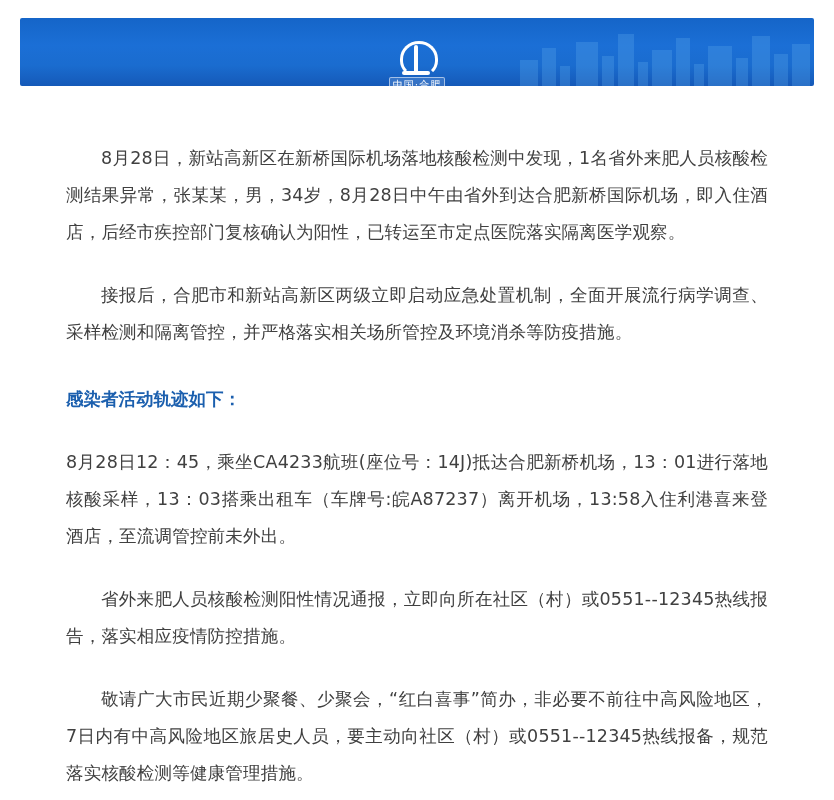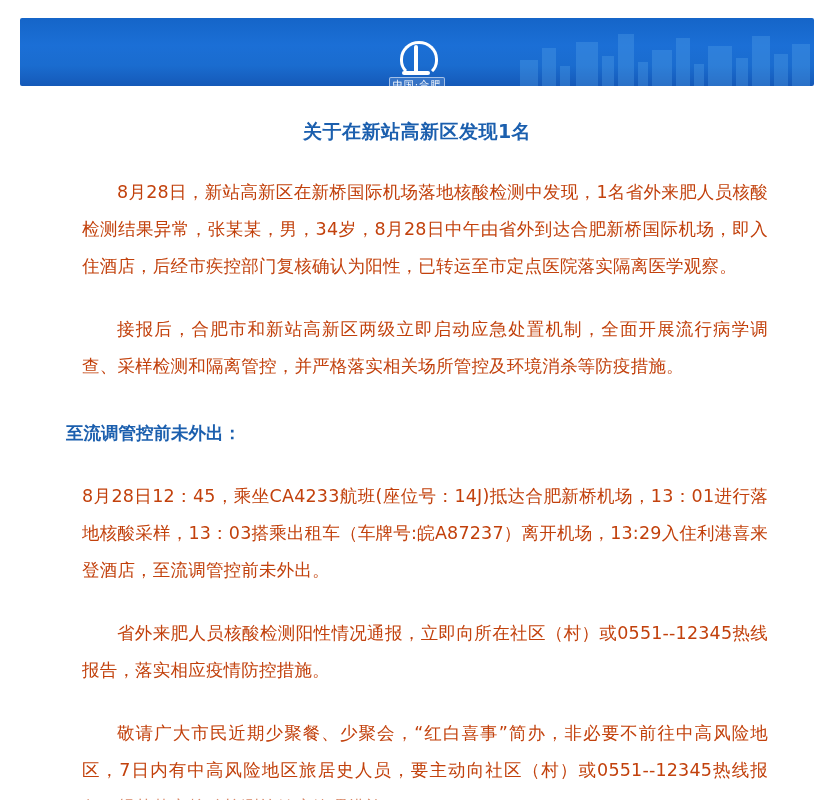--- a/index.html
+++ b/index.html
@@ -142,22 +142,22 @@
     display: block;
   }
 
   .body-block {
     margin: 0 46px;
   }
 
   p.para {
     font-size: 17.5px;
     line-height: 37px;
-    color: #c2410c;
-    margin: 26px 0 0 16px;
+    color: #404040;
+    margin: 26px 0 0 0;
     text-indent: 2em;
     letter-spacing: 0.2px;
     font-family: "DejaVu Sans", "Liberation Sans", sans-serif;
     text-align: justify;
   }
   p.para.no-indent {
     text-indent: 0;
   }
   p.subhead {
     font-size: 17.5px;
@@ -210,30 +210,29 @@
       </div>
       <div class="logo-text">中国·合肥</div>
     </div>
 
     <div class="banner-title">合肥市人民政府权威信息发布平台</div>
   </div>
 
   <div class="article">
 
     <div class="headline">
-      <span class="hl-line">关于在新站高新区发现1名</span>
     </div>
 
     <div class="body-block">
       <p class="para">8月28日，新站高新区在新桥国际机场落地核酸检测中发现，1名省外来肥人员核酸检测结果异常，张某某，男，34岁，8月28日中午由省外到达合肥新桥国际机场，即入住酒店，后经市疾控部门复核确认为阳性，已转运至市定点医院落实隔离医学观察。</p>
       <p class="para">接报后，合肥市和新站高新区两级立即启动应急处置机制，全面开展流行病学调查、采样检测和隔离管控，并严格落实相关场所管控及环境消杀等防疫措施。</p>
 
-      <p class="subhead">至流调管控前未外出：</p>
-
-      <p class="para no-indent">8月28日12：45，乘坐CA4233航班(座位号：14J)抵达合肥新桥机场，13：01进行落地核酸采样，13：03搭乘出租车（车牌号:皖A87237）离开机场，13:29入住利港喜来登酒店，至流调管控前未外出。</p>
+      <p class="subhead">感染者活动轨迹如下：</p>
+
+      <p class="para no-indent">8月28日12：45，乘坐CA4233航班(座位号：14J)抵达合肥新桥机场，13：01进行落地核酸采样，13：03搭乘出租车（车牌号:皖A87237）离开机场，13:58入住利港喜来登酒店，至流调管控前未外出。</p>
 
       <p class="para">省外来肥人员核酸检测阳性情况通报，立即向所在社区（村）或0551--12345热线报告，落实相应疫情防控措施。</p>
       <p class="para">敬请广大市民近期少聚餐、少聚会，“红白喜事”简办，非必要不前往中高风险地区，7日内有中高风险地区旅居史人员，要主动向社区（村）或0551--12345热线报备，规范落实核酸检测等健康管理措施。</p>
     </div>
   </div>
 
   <div class="fade-bottom"></div>
 </div>
 
 </body></html>

